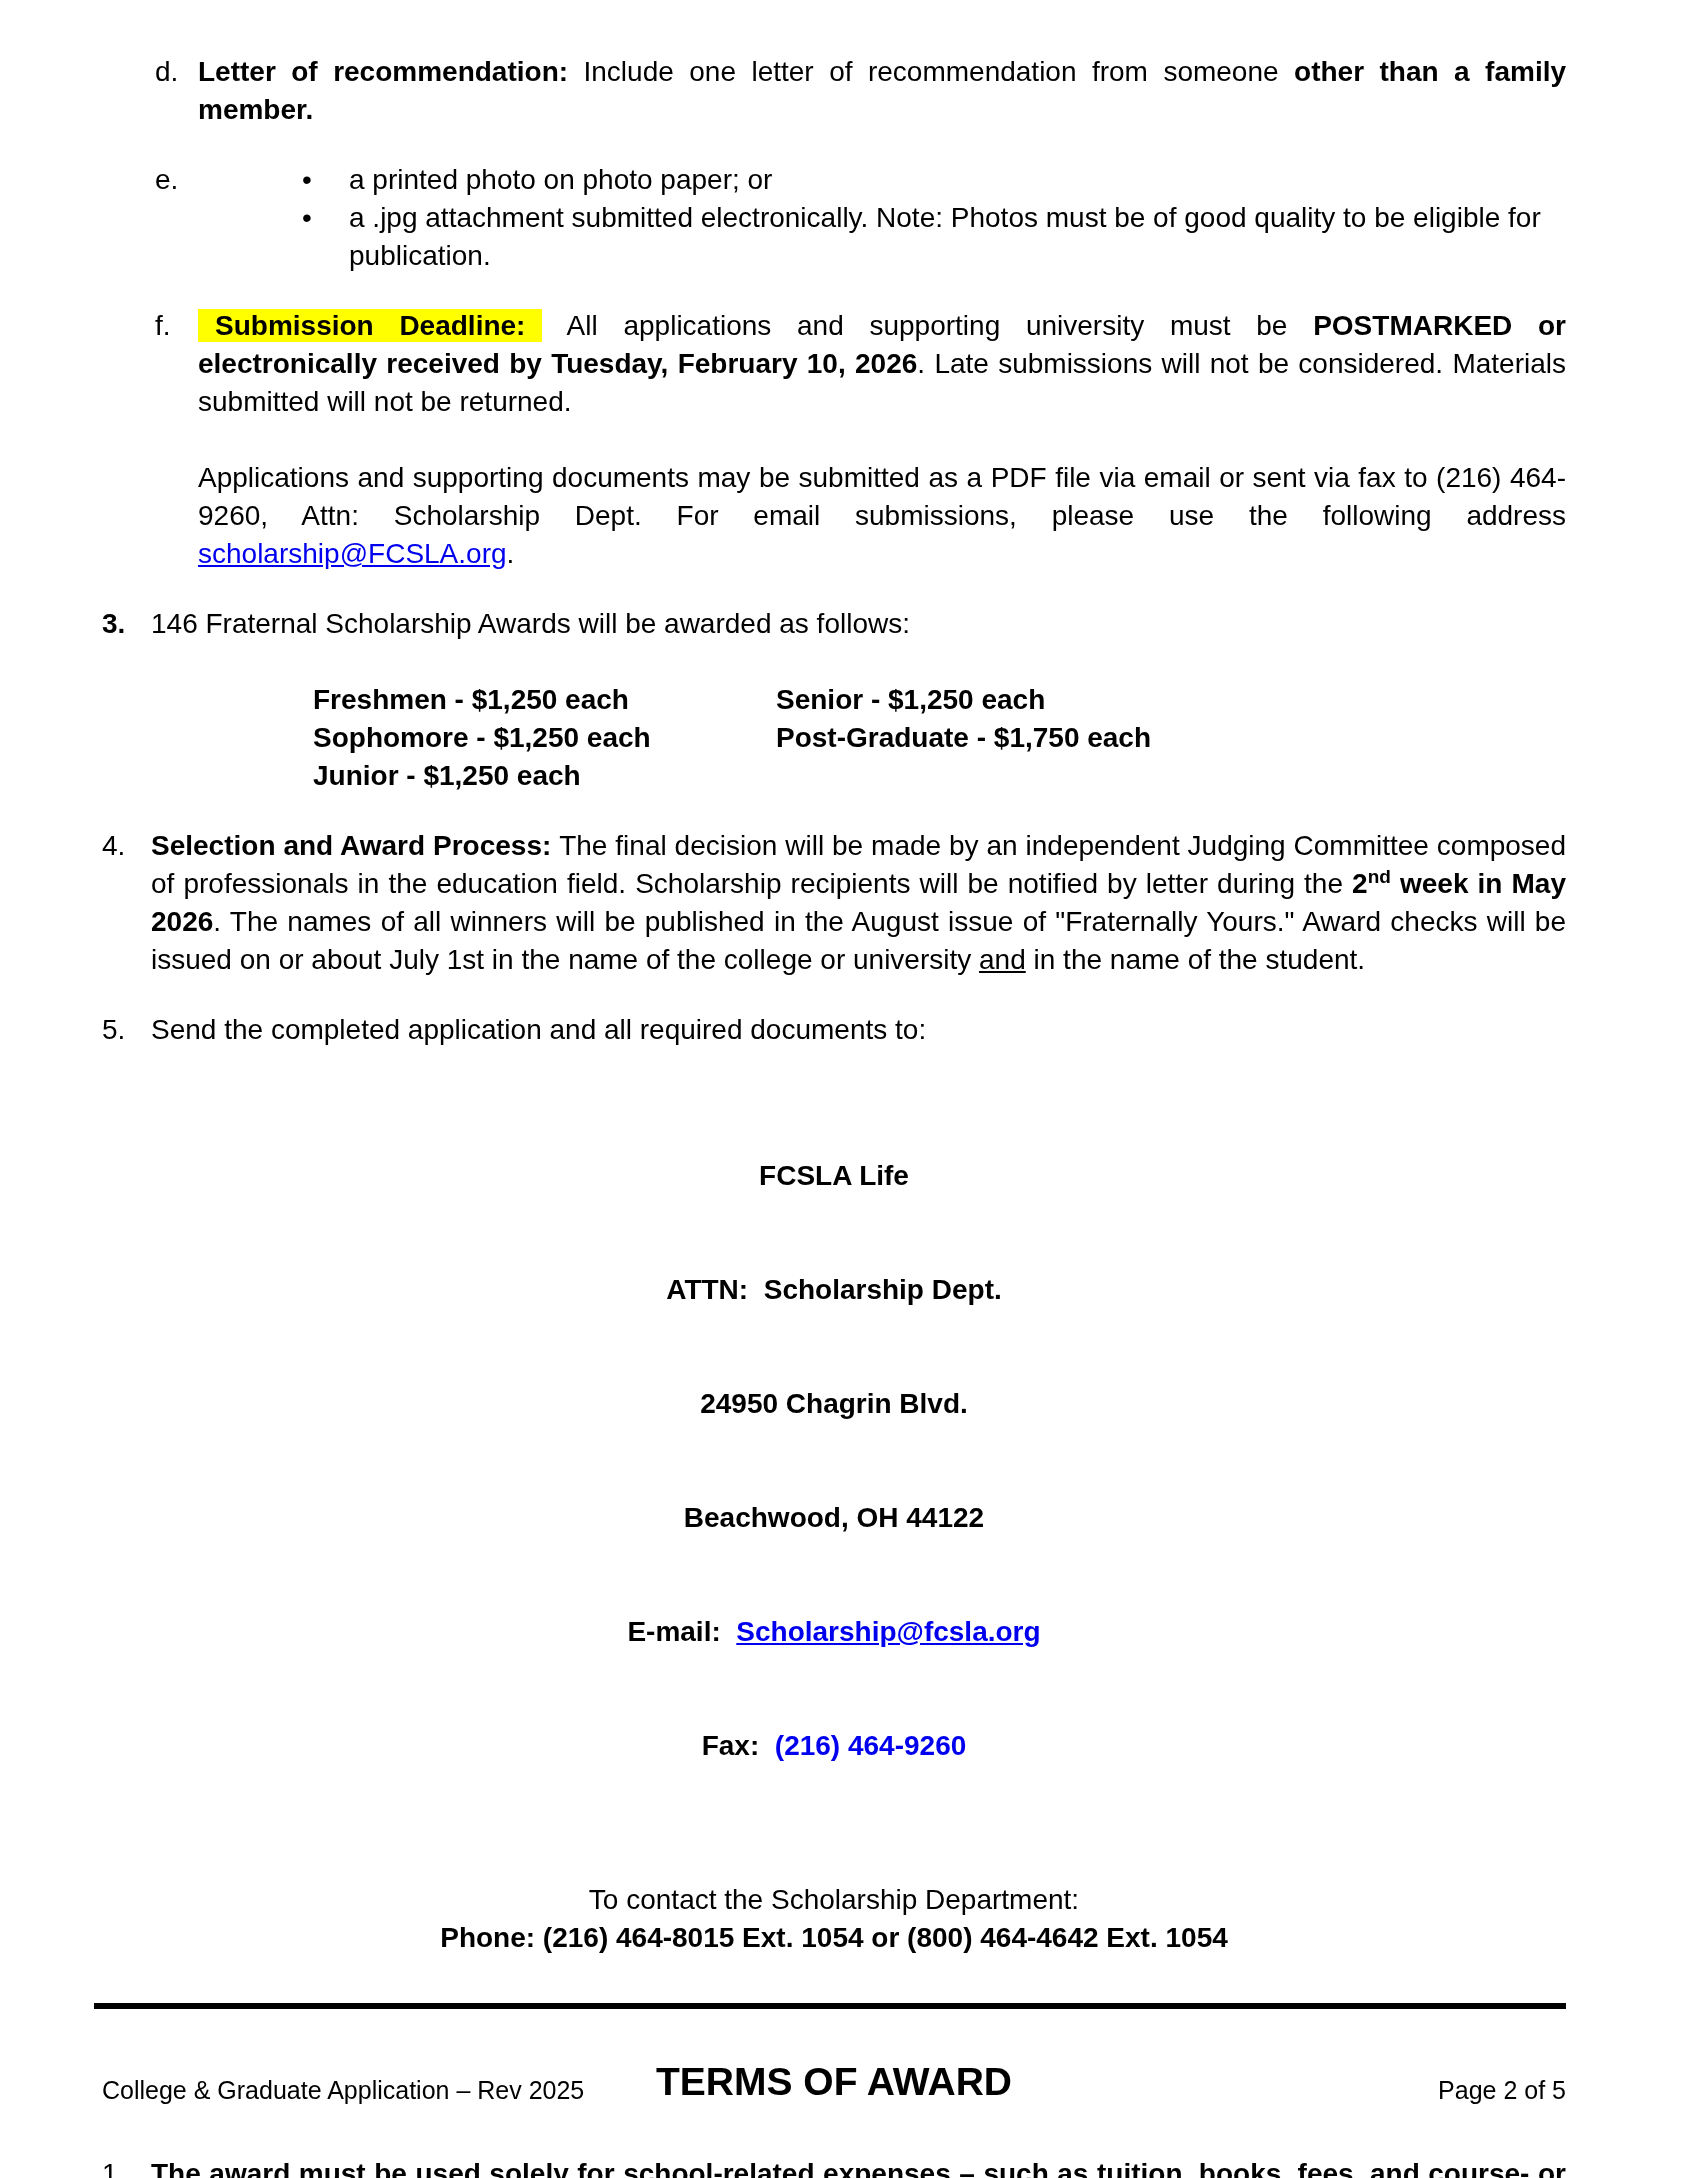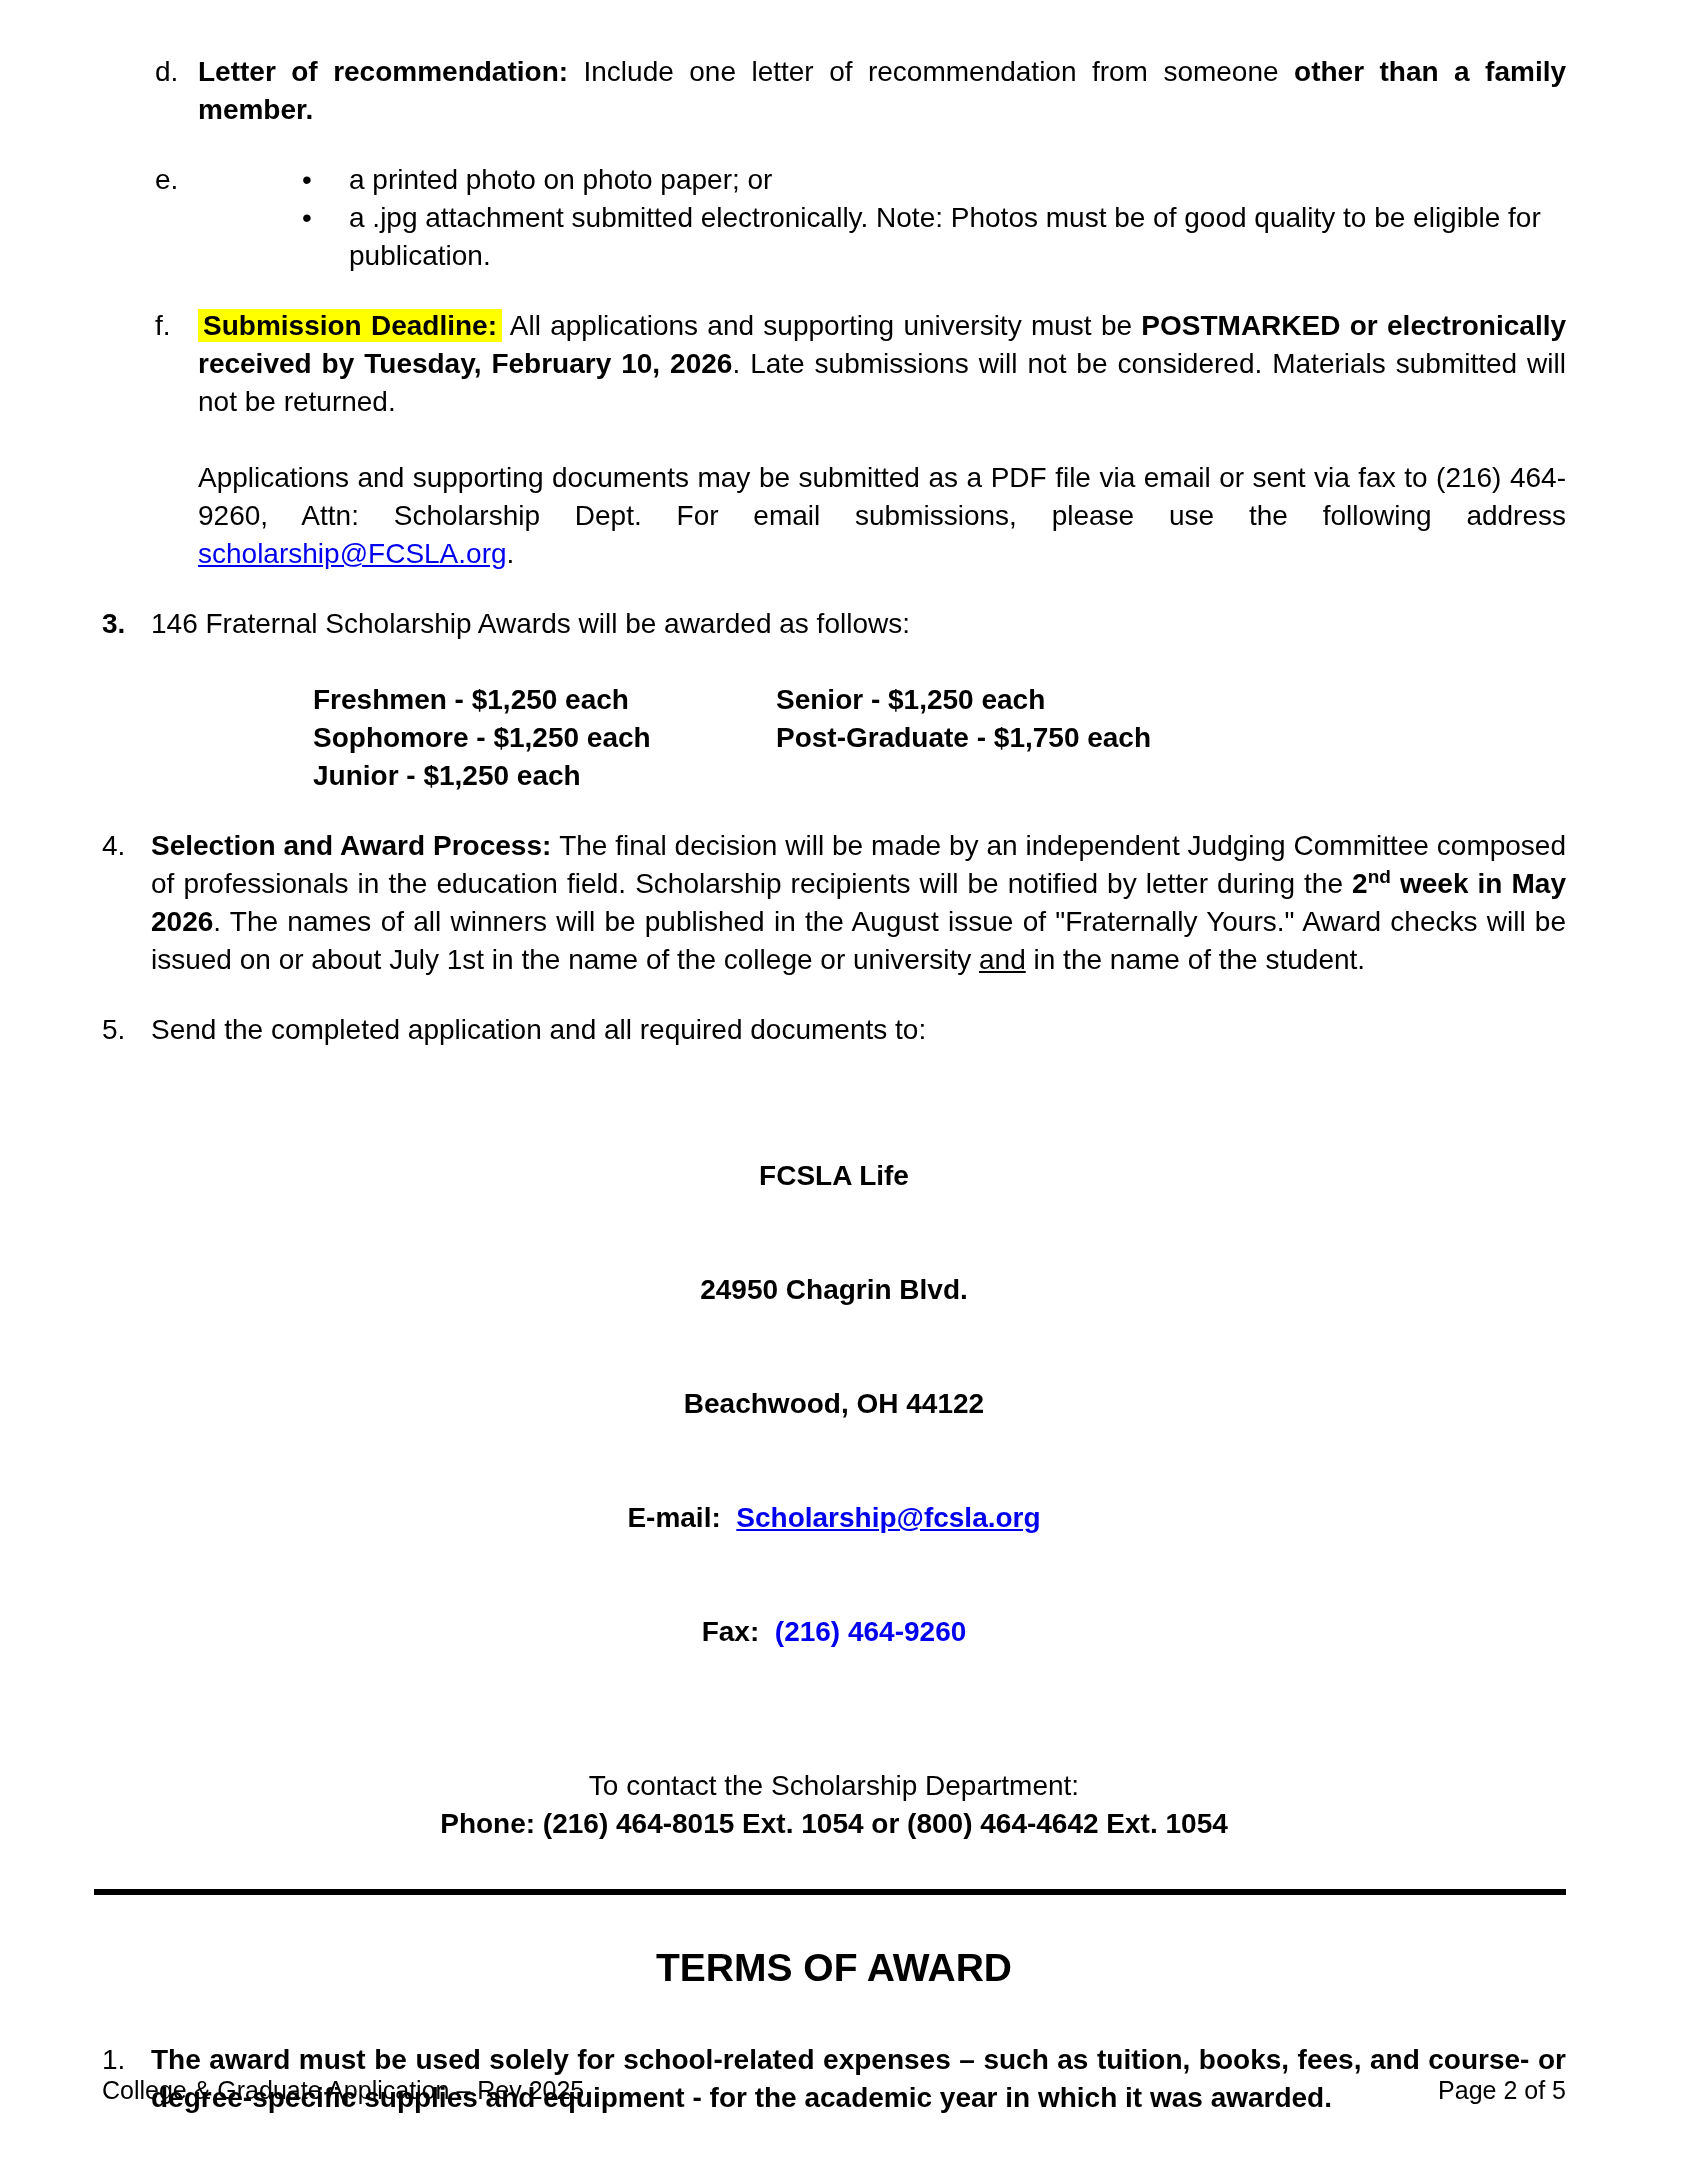--- a/index.html
+++ b/index.html
@@ -22,21 +22,21 @@
   .item{display:flex;margin-bottom:32px;}
   .item.letter{margin-left:53px;}
   .item .marker{flex:0 0 43px;}
   .item.num .marker{flex:0 0 49px;}
   .item .text{flex:1 1 auto;min-width:0;}
   .just{text-align:justify;}
   p{margin:0;}
   .gap-top{margin-top:38px;}
   .b{font-weight:bold;}
   .u{text-decoration:underline;}
-  .hl{background:var(--hl);padding:1px 5px;}
+  .hl{background:var(--hl);padding:1px 17px;}
   .link{color:var(--link);text-decoration:underline;}
   .blue{color:var(--link);}
   sup{font-size:19px;line-height:0;}
   .bullets{margin:0;}
   .bullet-row{display:flex;margin-left:104px;}
   .bullet-dot{flex:0 0 47px;}
   .bullet-text{flex:1 1 auto;}
   .awards{display:flex;margin-left:162px;margin-top:38px;font-weight:bold;}
   .awards .col1{width:463px;}
   .address{text-align:center;font-weight:bold;margin-bottom:40px;white-space:pre-wrap;}
@@ -111,20 +111,21 @@
       <div class="text just"><span class="b">Selection and Award Process: </span><span>The final decision will be made by an independent Judging Committee composed of professionals in the education field. Scholarship recipients will be notified by letter during the </span><span class="b">2</span><sup class="b">nd</sup><span class="b"> week in May 2026</span><span>. The names of all winners will be published in the August issue of "Fraternally Yours." Award checks will be issued on or about July 1st in the name of the college or university </span><span class="u">and</span><span> in the name of the student.</span></div>
     </div>
 
     <div class="item num">
       <div class="marker">5.</div>
       <div class="text"><span>Send the completed application and all required documents to:</span></div>
     </div>
 
     <div class="address">
       <div><span class="b">FCSLA Life</span></div>
+      <div><span class="b">ATTN:  Scholarship Dept.</span></div>
       <div><span class="b">24950 Chagrin Blvd.</span></div>
       <div><span class="b">Beachwood, OH 44122</span></div>
       <div><span class="b">E-mail:  </span><span class="b link">Scholarship@fcsla.org</span></div>
       <div><span class="b">Fax:  </span><span class="b blue">(216) 464-9260</span></div>
     </div>
 
     <div class="contact">
       <div>To contact the Scholarship Department:</div>
       <div class="phone">Phone: (216) 464-8015 Ext. 1054 or (800) 464-4642 Ext. 1054</div>
     </div>

